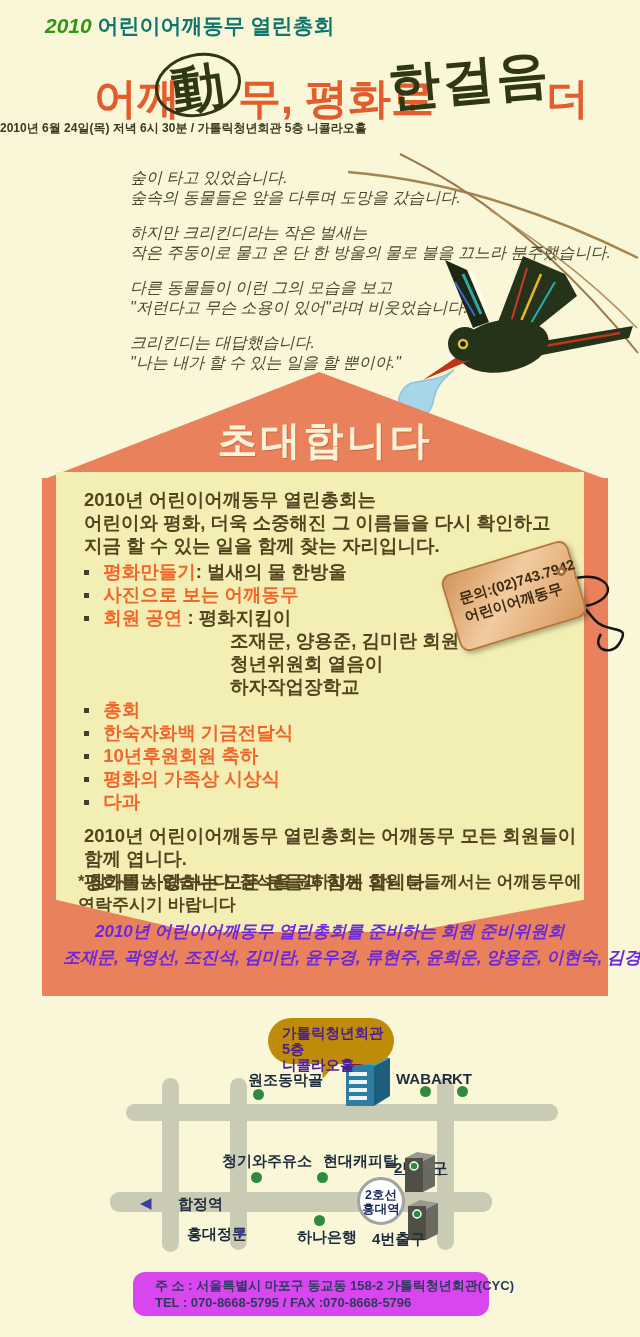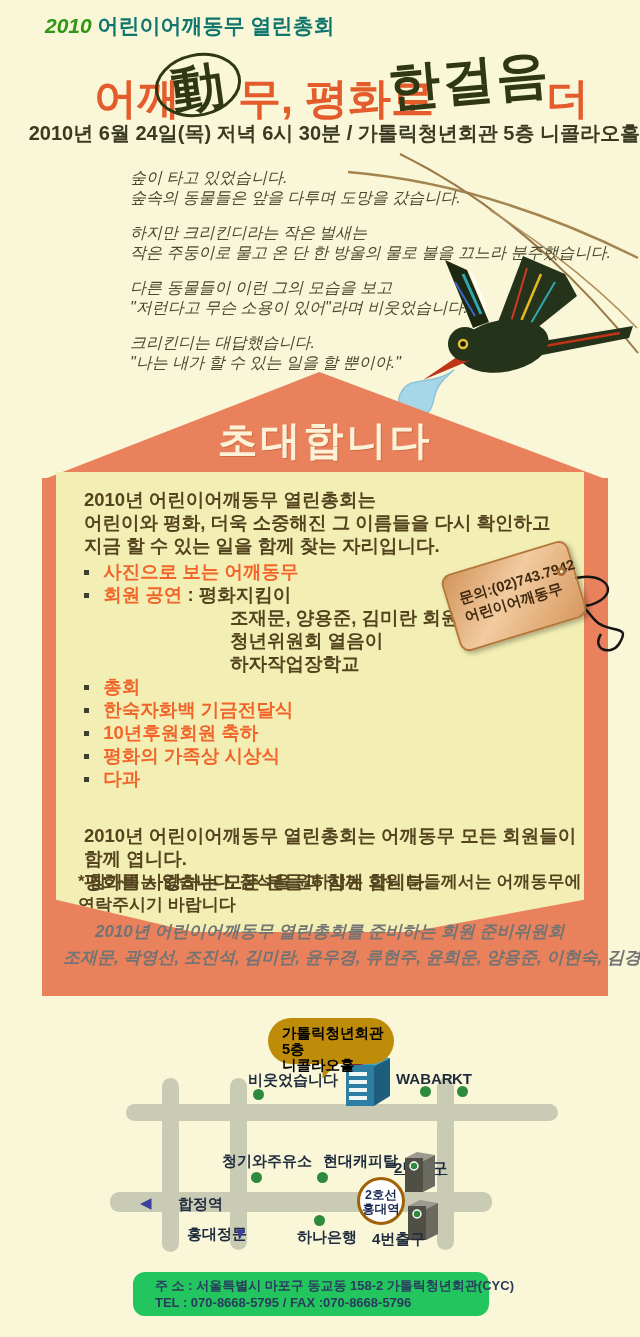--- a/index.html
+++ b/index.html
@@ -17,22 +17,22 @@
   
   .t-orange { color:#E45C2B; font-weight:700; font-size:43px; white-space:nowrap; }
   .t-green  { color:#2F3813; font-weight:700; white-space:nowrap; }
   .hanja-wrap { left:152px; top:48px; width:92px; height:72px; }
   .hanja-wrap svg { position:absolute; left:0; top:0; }
   .hanja { position:absolute; left:20px; top:6px; font-size:52px;
            font-family:"Liberation Serif","DejaVu Serif",serif;
            transform:rotate(-8deg); }
   .callig { font-size:52px; transform:rotate(-5deg); letter-spacing:2px; }
 
-  .dateline { left:0; top:120px; width:640px; text-align:right;
-              font-size:20px; font-weight:700; color:#3A3A22; }
+  .dateline { left:0; top:120px; width:640px; text-align:left;
+              font-size:12px; font-weight:700; color:#3A3A22; }
 
   
   .poem { left:130px; top:168px; color:#4A4A33; font-size:16px;
           line-height:20px; font-style:italic; }
   .poem p.st { margin-top:15px; }
 
   
   .flap { left:42px; top:372px; width:566px; height:108px; background:#E9825C;
           -webkit-clip-path:polygon(49% 0,100% 100%,0 100%);
           clip-path:polygon(49% 0,100% 100%,0 100%); }
@@ -59,41 +59,41 @@
   .tag { left:448px; top:556px; width:132px; height:80px;
          background:linear-gradient(135deg,#D2945C,#F2CBA0 45%,#D7985F);
          border:2px solid #B5763C; border-radius:10px;
          transform:rotate(-17deg); box-shadow:2px 3px 5px rgba(0,0,0,.3); }
   .tag .txt { position:absolute; left:11px; top:16px; font-size:14.5px;
               font-weight:700; color:#3F2A0F; line-height:19px; white-space:nowrap; }
   .tag .hole { position:absolute; right:7px; top:24px; width:9px; height:9px;
                background:#F9F7D8; border:3px solid #A96E36; border-radius:50%; }
 
   
-  .sig { color:#737373; font-style:italic; font-weight:700; font-size:17px;
+  .sig { color:#6d28d9; font-style:italic; font-weight:700; font-size:17px;
          white-space:nowrap; }
 
   
   .road { background:#C9CBB4; border-radius:9px; }
   .dot { width:11px; height:11px; border-radius:50%; background:#2E8B3E; }
   .mlabel { font-size:15px; font-weight:700; color:#1E2B3C; white-space:nowrap; }
   .arrow { color:#3B3F9B; font-size:15px; font-weight:700; }
   .bubble { left:268px; top:1018px; width:126px; height:46px; background:#BE8C09;
-            border-radius:23px; color:#000000; font-weight:700; font-size:14.5px;
+            border-radius:23px; color:#4c1d95; font-weight:700; font-size:14.5px;
             line-height:16px; padding:7px 0 0 14px; }
   .bubble-tail { left:320px; top:1058px; width:0; height:0;
             border-top:22px solid #BE8C09; border-left:5px solid transparent;
             border-right:12px solid transparent; transform:rotate(14deg); }
   .station { left:357px; top:1177px; width:48px; height:48px; border-radius:50%;
-             background:#fff; border:3px solid #a16207; color:#1A2A52;
+             background:#fff; border:3px solid #a3a3a3; color:#1A2A52;
              font-size:12.5px; font-weight:700; text-align:center;
              line-height:14px; padding-top:8px; }
 
   
-  .footer { left:133px; top:1272px; width:356px; height:44px; background:#22c55e;
+  .footer { left:133px; top:1272px; width:356px; height:44px; background:#d946ef;
             border-radius:12px; color:#2B3B5E; font-size:13px; font-weight:700;
             line-height:17px; padding:5px 0 0 22px; white-space:nowrap; }
 </style>
 </head>
 <body>
 
 <div id="stage">
 
   <div class="abs hdr">
     <span class="yr">2010</span>
@@ -159,20 +159,23 @@
   <div class="abs banner">초대합니다</div>
 
   <div class="abs letter">
     <div class="blk intro">
       <div>2010년 어린이어깨동무 열린총회는</div>
       <div>어린이와 평화, 더욱 소중해진 그 이름들을 다시 확인하고</div>
       <div>지금 할 수 있는 일을 함께 찾는 자리입니다.</div>
     </div>
     <ul class="blk agenda">
       <li class="main">
+        <span class="ag-label">평화만들기</span><span>: 벌새의 물 한방울</span>
+      </li>
+      <li class="main">
         <span class="ag-label">사진으로 보는 어깨동무</span>
       </li>
       <li class="main">
         <span class="ag-label">회원 공연</span><span> : 평화지킴이</span>
       </li>
       <li class="sub">조재문, 양용준, 김미란 회원</li>
       <li class="sub">청년위원회 열음이</li>
       <li class="sub">하자작업장학교</li>
       <li class="main">
         <span class="ag-label">총회</span>
@@ -210,21 +213,21 @@
 
   <div class="abs sig" style="left:95px;top:920px;">2010년 어린이어깨동무 열린총회를 준비하는 회원 준비위원회</div>
   <div class="abs sig" style="left:63px;top:946px;">조재문, 곽영선, 조진석, 김미란, 윤우경, 류현주, 윤희운, 양용준, 이현숙, 김경순 드림</div>
 
   <div class="abs road" style="left:162px;top:1078px;width:17px;height:174px;"></div>
   <div class="abs road" style="left:230px;top:1078px;width:17px;height:172px;"></div>
   <div class="abs road" style="left:437px;top:1078px;width:17px;height:172px;"></div>
   <div class="abs road" style="left:126px;top:1104px;width:432px;height:17px;"></div>
   <div class="abs road" style="left:110px;top:1192px;width:382px;height:20px;"></div>
 
-  <div class="abs mlabel" style="left:248px;top:1071px;">비웃었습니다</div>
+  <div class="abs mlabel" style="left:248px;top:1071px;">원조동막골</div>
   <div class="abs dot" style="left:253px;top:1089px;"></div>
   <div class="abs mlabel" style="left:396px;top:1070px;">WABAR</div>
   <div class="abs dot" style="left:420px;top:1086px;"></div>
   <div class="abs mlabel" style="left:452px;top:1070px;">KT</div>
   <div class="abs dot" style="left:457px;top:1086px;"></div>
   <div class="abs mlabel" style="left:222px;top:1152px;">청기와주유소</div>
   <div class="abs dot" style="left:251px;top:1172px;"></div>
   <div class="abs mlabel" style="left:303px;top:1152px;padding-left:20px;">현대캐피탈</div>
   <div class="abs dot" style="left:317px;top:1172px;"></div>
   <div class="abs dot" style="left:314px;top:1215px;"></div>

